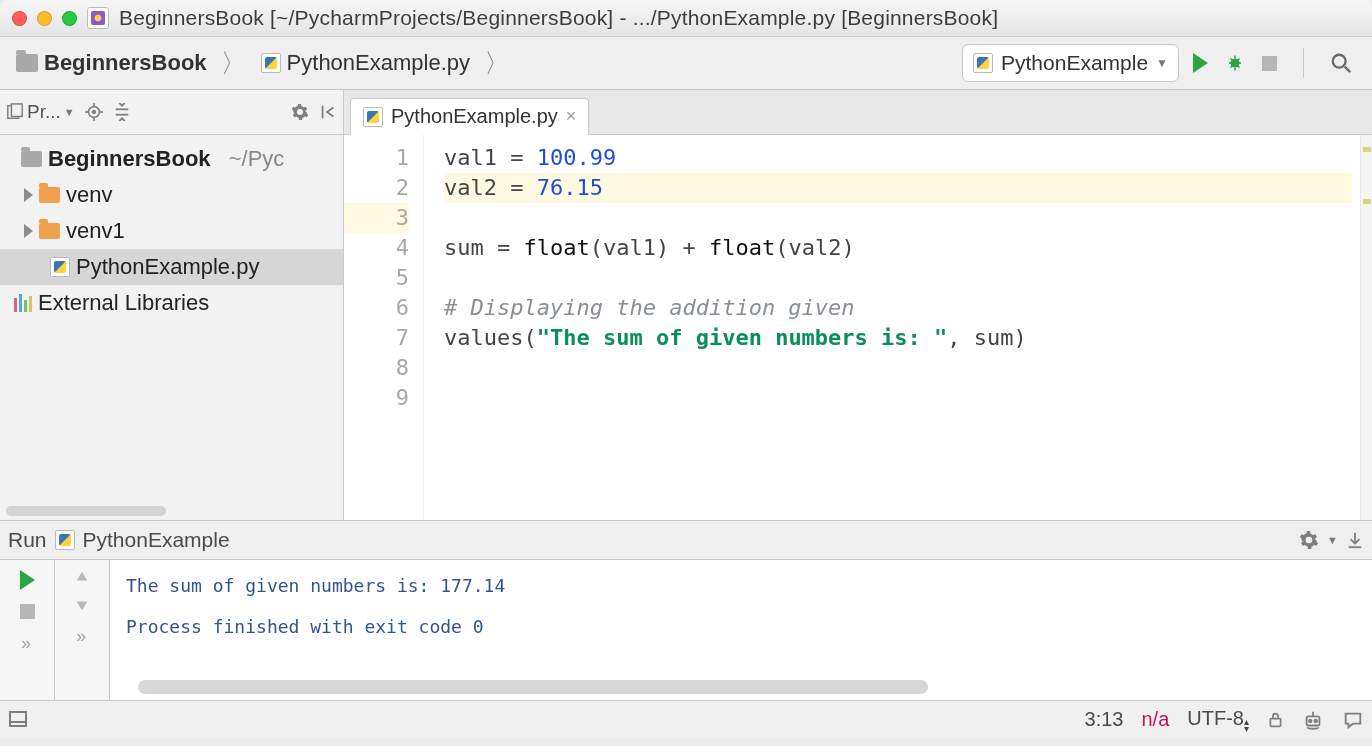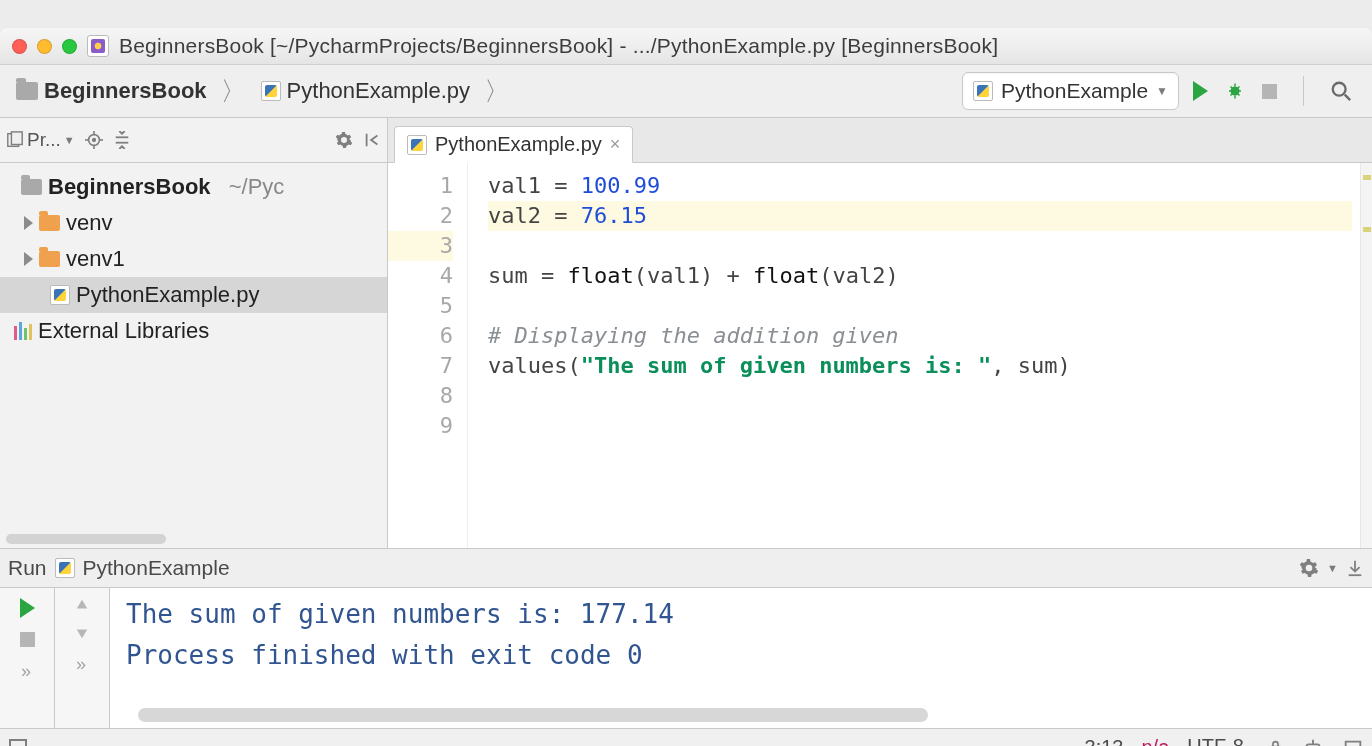--- a/index.html
+++ b/index.html
@@ -15,21 +15,21 @@
     --keyword:#0a0a0a;
     --number:#1f4cd9;
     --string:#0a8e5a;
     --highlight:#fefae1;
     --select:#3f75ea;
     --blue:#305590;
     --green:#2aa542;
   }
 
   
-  .titlebar { height: 37px; background: linear-gradient(var(--header-grad-top),var(--header-grad-bot)); border-bottom:1px solid #cfcfcf; display:flex; align-items:center; padding:0 12px; gap:10px; border-radius:8px 8px 0 0;margin-top:28px;}
+  .titlebar { height: 37px; background: linear-gradient(var(--header-grad-top),var(--header-grad-bot)); border-bottom:1px solid #cfcfcf; display:flex; align-items:center; padding:0 12px; gap:10px; border-radius:8px 8px 0 0;}
   .traffic { display:flex; gap:10px; align-items:center; }
   .dot { width:15px; height:15px; border-radius:50%; border:1px solid rgba(0,0,0,.15);}
   .dot.red{background:#ff5f57;} .dot.yellow{background:#febc2e;} .dot.green{background:#28c840;}
   .title-text{ font-size:21px; color:#3d3d3d; letter-spacing:.2px; white-space:nowrap; overflow:hidden; text-overflow:ellipsis; flex:1; font-family: "Helvetica Neue", Arial; font-weight:400;}
   .app-icon{ width:22px; height:22px; background:#fff; border:1px solid #bbb; border-radius:3px; position:relative;}
   .app-icon::after{content:""; position:absolute; inset:3px; background:radial-gradient(circle at 50% 50%, #ffcf4a 35%, #8a5cc9 36%); border-radius:2px; filter:blur(.3px);}
 
   
   .navbar{ height:53px; border-bottom:1px solid var(--border); display:flex; align-items:center; padding:0 10px; gap:4px; background:#efefef;}
   .crumb{ display:flex; align-items:center; gap:6px; padding:0 6px; font-size:22px; color:#333; font-weight:500;}
@@ -47,21 +47,21 @@
   .bug svg{width:100%;height:100%;}
   .stop{ width:15px;height:15px;background:#b5b5b5;}
   .divider{ width:1px; height:30px; background:var(--border); margin:0 8px;}
   .magnifier{ width:22px;height:22px;}
   .magnifier svg{width:100%;height:100%;}
 
   
   .workspace{ display:flex; height:430px;}
 
   
-  .sidebar{ width:388px; background:var(--panel); border-right:1px solid var(--border); display:flex; flex-direction:column;}
+  .sidebar{ width:344px; background:var(--panel); border-right:1px solid var(--border); display:flex; flex-direction:column;}
   .sb-titlebar{height:45px; border-bottom:1px solid var(--border); display:flex; align-items:center; font-size:19px; color:#555; padding:0 6px; gap:10px;}
   .sb-titlebar .pj{display:flex;align-items:center;gap:3px;}
   .sb-titlebar .ico{width:18px;height:18px;}
   .sb-titlebar .ico svg{width:18px;height:18px;}
   .sb-spacer{flex:1;}
   .tree{ font-size:22px; line-height:32px; color:#222; padding:6px 0; overflow:hidden;}
   .row{ display:flex; align-items:center; gap:6px; height:36px; padding-left:6px; white-space:nowrap;}
   .row.sel{background:#d6d6d6;}
   .row .pad{display:inline-block;}
   .tri{ width:0;height:0;border-left:9px solid #8b8b8b;border-top:7px solid transparent;border-bottom:7px solid transparent;}
@@ -100,21 +100,21 @@
   
   .run-header{ height:40px; display:flex; align-items:center; background:#efefef; border-top:1px solid var(--border); border-bottom:1px solid var(--border); padding:0 8px; gap:8px; font-size:21px; color:#4a4a4a;}
   .run-header .sp{flex:1;}
   .gear2{width:20px;height:20px;}
   .download{width:18px;height:18px;}
   .run-body{ display:flex; height:140px; background:#fff; }
   .run-gutter{ width:55px; border-right:1px solid var(--border); display:flex; flex-direction:column; align-items:center; padding:10px 0; gap:14px; background:#f6f6f6;}
   .run-gutter2{ width:55px; border-right:1px solid var(--border); display:flex; flex-direction:column; align-items:center; padding:10px 0; gap:14px; background:#f6f6f6;}
   .up-arrow,.down-arrow{width:14px;height:14px;}
   .gg{color:#a4a4a4;font-size:18px;letter-spacing:2px;}
-  .console{ flex:1; font-family: "Menlo","Consolas",monospace; font-size:26px; line-height:32px; padding:10px 16px;}
+  .console{ flex:1; font-family: "Menlo","Consolas",monospace; font-size:18px; line-height:32px; padding:10px 16px;}
   .console .out1{color:var(--blue);}
   .console .out2{color:var(--blue); margin-top:9px;}
 
   
   .statusbar{height:38px;border-top:1px solid var(--border);display:flex;align-items:center;justify-content:flex-end;padding:0 8px;gap:18px;font-size:20px;color:#4a4a4a;background:#f0f0f0;}
   .statusbar .leftico{width:20px;height:22px; margin-right:auto; display:flex;}
   .statusbar .leftico svg{width:20px;height:20px;}
   .statusbar .na{color:#be185d;}
   .statusbar .chev-v{display:inline-flex;flex-direction:column;line-height:7px;font-size:10px;color:#4a4a4a;}
   .lock{width:17px;height:17px;}

